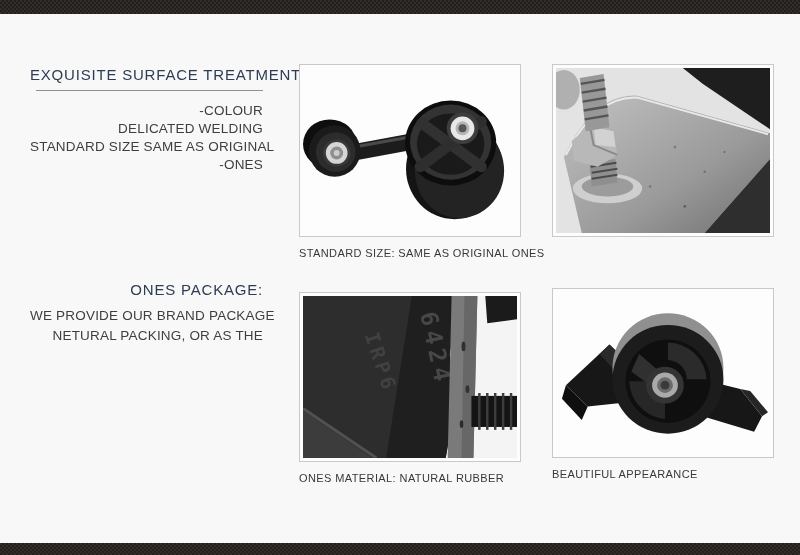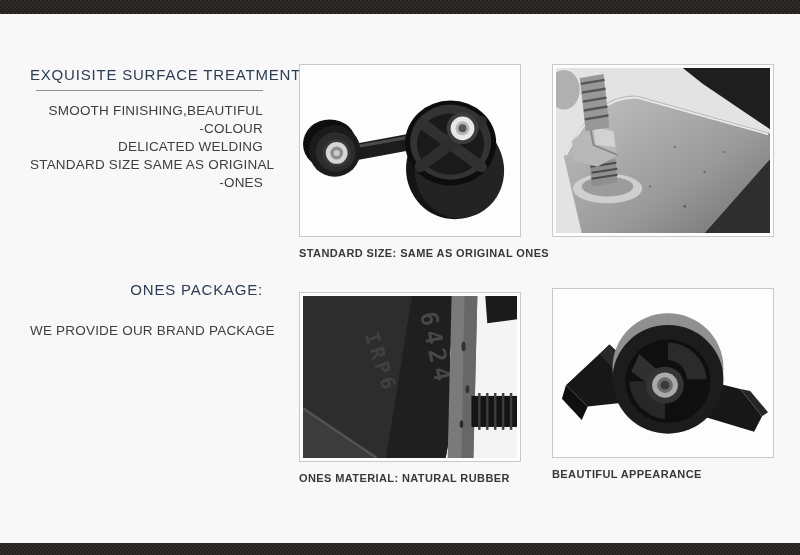--- a/index.html
+++ b/index.html
@@ -24,58 +24,58 @@
     margin:0;font-size:15px;line-height:17px;font-weight:400;
     color:#2d3c52;letter-spacing:0.8px;white-space:nowrap;
   }
   .heading-divider{
     border:none;border-top:1px solid #8f8f8f;
     width:227px;margin:7px 0 11px auto;height:0;
   }
   .body-line{
     font-size:13.5px;line-height:18px;color:#3e3e3e;letter-spacing:0.2px;white-space:nowrap;
   }
-  .sec-package .first-body-line{margin-top:23px;}
+  .sec-package .first-body-line{margin-top:8px;}
   .sec-package .body-line{line-height:20px;}
 
   .product-card{position:absolute;width:222px;}
   .card-1{left:299px;top:64px;}
   .card-2{left:552px;top:64px;}
   .card-3{left:299px;top:292px;}
   .card-4{left:552px;top:288px;}
   .photo-frame{
     box-sizing:border-box;border:1px solid #c9c9c9;background:#fdfdfd;
     height:173px;padding:3px;
   }
   .card-3 .photo-frame,.card-4 .photo-frame{height:170px;}
   .photo-frame svg{display:block;width:100%;height:100%;}
   .photo-caption{
-    margin-top:10px;font-size:11px;color:#383838;letter-spacing:0.4px;white-space:nowrap;font-weight:bold;
+    margin-top:10px;font-size:11px;color:#383838;letter-spacing:0.4px;white-space:nowrap;
   }
 </style>
 </head>
 <body>
 
 <div class="page">
 
   <div class="bar bar-top"></div>
 
   <div class="text-section sec-surface">
     <h1 class="section-heading">EXQUISITE SURFACE TREATMENT:</h1>
     <hr class="heading-divider">
-    <div class="body-line">SMOOTH FINISHING,BEAUTIFUL</div>
     <div class="body-line">-COLOUR</div>
     <div class="body-line">DELICATED WELDING</div>
     <div class="body-line">STANDARD SIZE SAME AS ORIGINAL</div>
     <div class="body-line">-ONES</div>
   </div>
 
   <div class="text-section sec-package">
     <h1 class="section-heading">ONES PACKAGE:</h1>
     <div class="body-line first-body-line">WE PROVIDE OUR BRAND PACKAGE</div>
+    <div class="body-line">NETURAL PACKING, OR AS THE</div>
   </div>
 
   <div class="product-card card-1">
     <div class="photo-frame">
       <svg viewBox="0 0 216 167" preserveAspectRatio="none">
         <rect x="0" y="0" width="216" height="167" fill="#fdfdfd"></rect>
 
         <path d="M46,78 L110,66 L115,82 L51,94 Z" fill="#1c1c1c"></path>
         <path d="M48,79 L109,68 L110,71 L49,82 Z" fill="#4a4a4a"></path>
 

